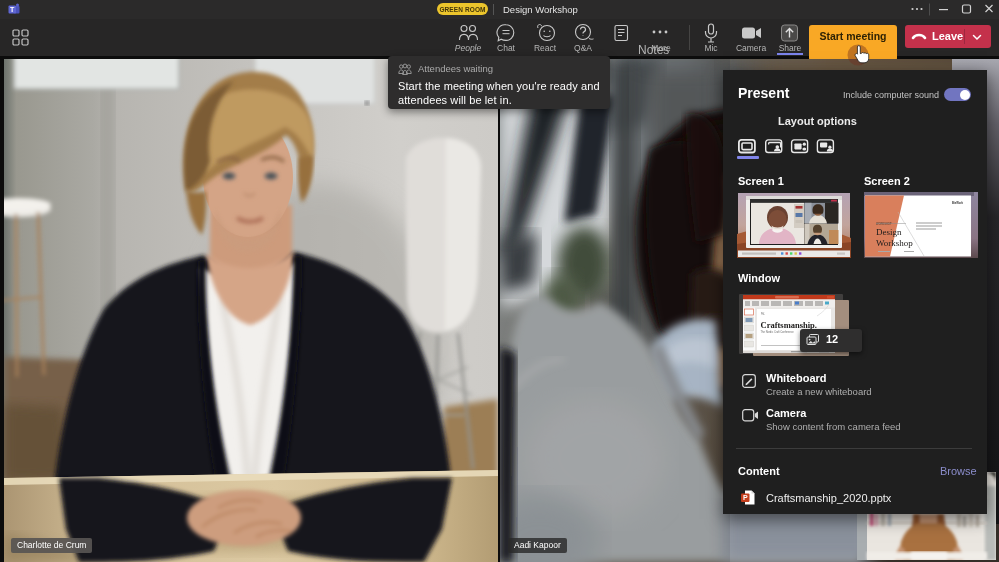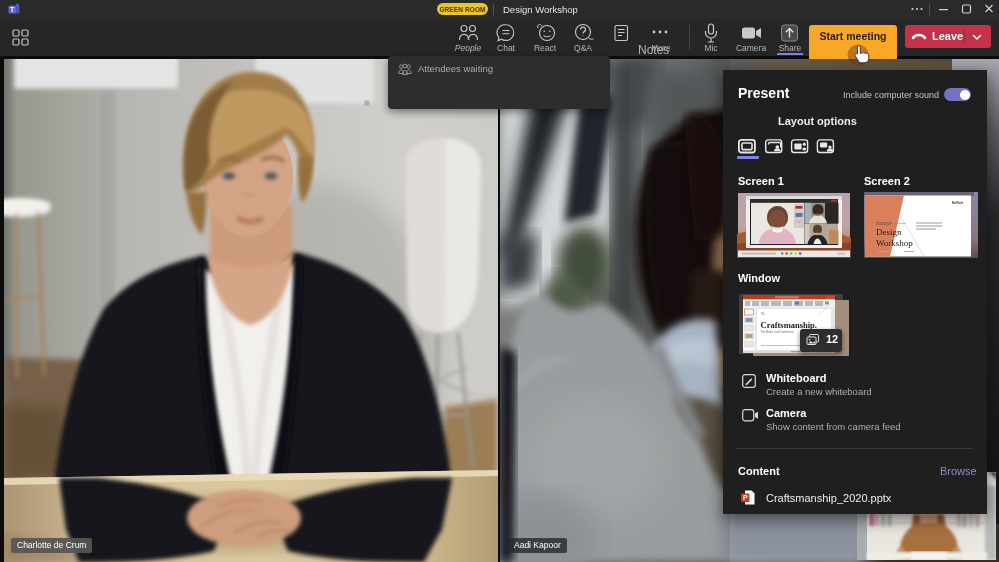--- a/index.html
+++ b/index.html
@@ -363,20 +363,21 @@
       <g fill="none" stroke="#9d9d9d" stroke-width="0.9">
         <circle cx="3.2" cy="3.6" r="1.7"></circle>
           <circle cx="10.8" cy="3.6" r="1.7"></circle>
           <circle cx="7" cy="3" r="1.9"></circle>
         <path d="M0.8 10.5 c0-2.4 1.2-3.6 2.4-3.6 s2.4 1.2 2.4 3.6 z"></path>
         <path d="M8.4 10.5 c0-2.4 1.2-3.6 2.4-3.6 s2.4 1.2 2.4 3.6 z"></path>
         <path d="M4.6 11.5 c0-2.8 1.2-4 2.4-4 s2.4 1.2 2.4 4 z"></path>
       </g>
     </svg>
     <div class="abs" style="left:30px;top:7px;color:#ababab;font-size:9.5px;">Attendees waiting</div>
+    <div class="abs" style="left:10px;top:23px;color:#fdfdfd;font-size:11px;line-height:14px;letter-spacing:0.1px;">Start the meeting when you're ready and<br>attendees will be let in.</div>
   </div>
 
   <div id="panel" class="abs" style="left:723px;top:70px;width:264px;height:444px;background:#1f1f1f;box-shadow:0 5px 16px rgba(0,0,0,0.55);overflow:visible;">
     <div class="abs" style="left:15px;top:15px;color:#fff;font-size:14px;font-weight:bold;">Present</div>
     <div class="abs" style="left:120px;top:20px;width:100px;color:#c3c3c3;font-size:9px;">Include computer sound</div>
     <div class="abs" style="left:221px;top:18px;width:27px;height:13px;background:#7175c0;border-radius:7px;">
       <div class="abs" style="right:1.5px;top:1.5px;width:10px;height:10px;background:#fff;border-radius:50%;"></div>
     </div>
     <div class="abs" style="left:15px;top:45px;color:#ebebeb;font-size:11px;font-weight:bold;padding-left:40px;">Layout options</div>
 
@@ -548,21 +549,21 @@
         <path d="M22 51.5 h42" stroke="#999" stroke-width="0.6"></path>
         <path d="M66 51.5 h6" stroke="#bbb" stroke-width="0.6"></path>
 
         <rect x="4" y="56.5" width="92" height="2.5" fill="#ddd9d6"></rect>
         <g fill="#8a8a8a">
             <rect x="52" y="57.2" width="16" height="1"></rect>
             <rect x="80" y="57.2" width="10" height="1"></rect>
           </g>
       </svg>
       
-      <div class="abs" style="left:61px;top:35px;width:42px;height:23px;background:#2f2e2e;border-radius:3px;box-shadow:0 2px 5px rgba(0,0,0,0.5);">
+      <div class="abs" style="left:61px;top:35px;width:62px;height:23px;background:#2f2e2e;border-radius:3px;box-shadow:0 2px 5px rgba(0,0,0,0.5);">
         <svg class="abs" style="left:6px;top:5px;" width="15" height="13" viewBox="0 0 15 13">
           <rect x="3.5" y="0.5" width="9" height="7.5" rx="1" fill="none" stroke="#e0e0e0" stroke-width="1"></rect>
           <rect x="1" y="3" width="9" height="7.5" rx="1" fill="#2f2e2e" stroke="#e0e0e0" stroke-width="1"></rect>
           <circle cx="3.6" cy="5.6" r="0.9" fill="#e0e0e0"></circle>
           <path d="M2 9.5 l2.8-2.6 2 1.8 1.6-1.4 1.4 2.2 z" fill="#e0e0e0"></path>
         </svg>
         <div class="abs" style="left:26px;top:4px;color:#fff;font-size:11px;font-weight:bold;">12</div>
       </div>
     </div>
 

